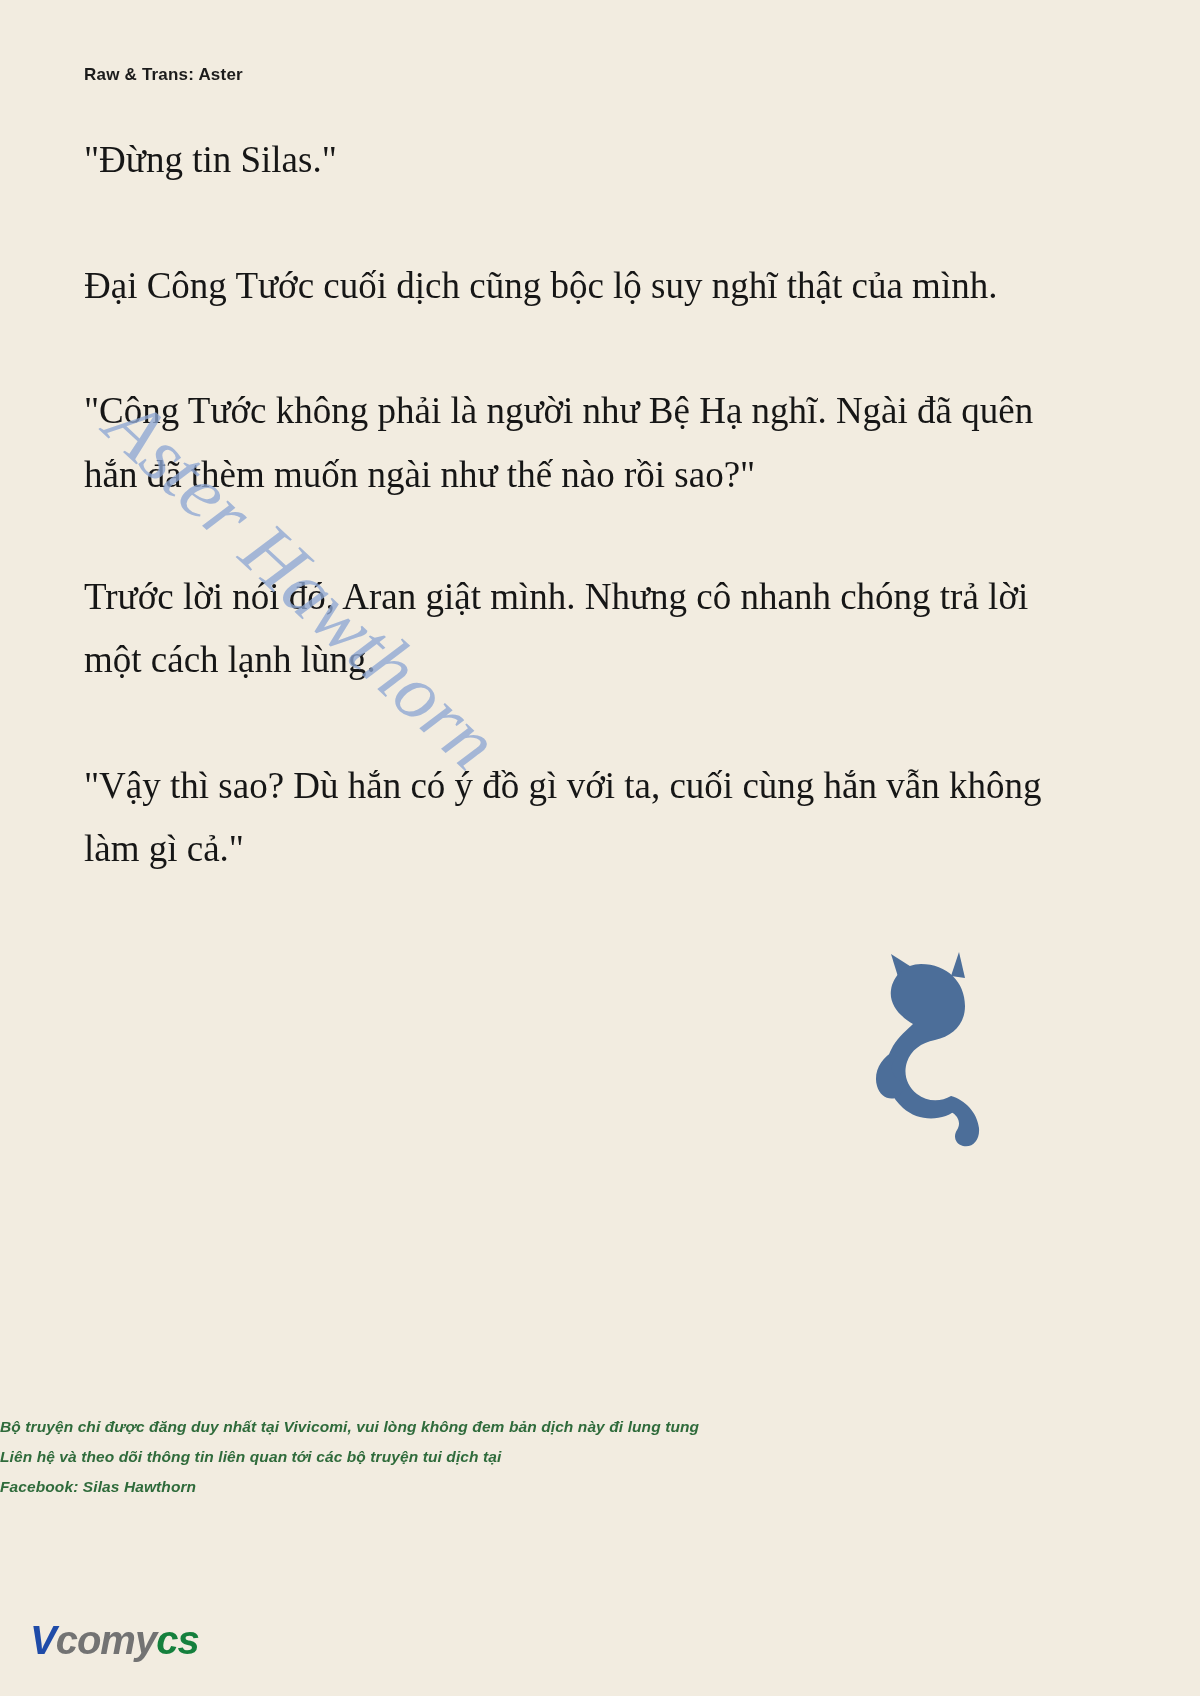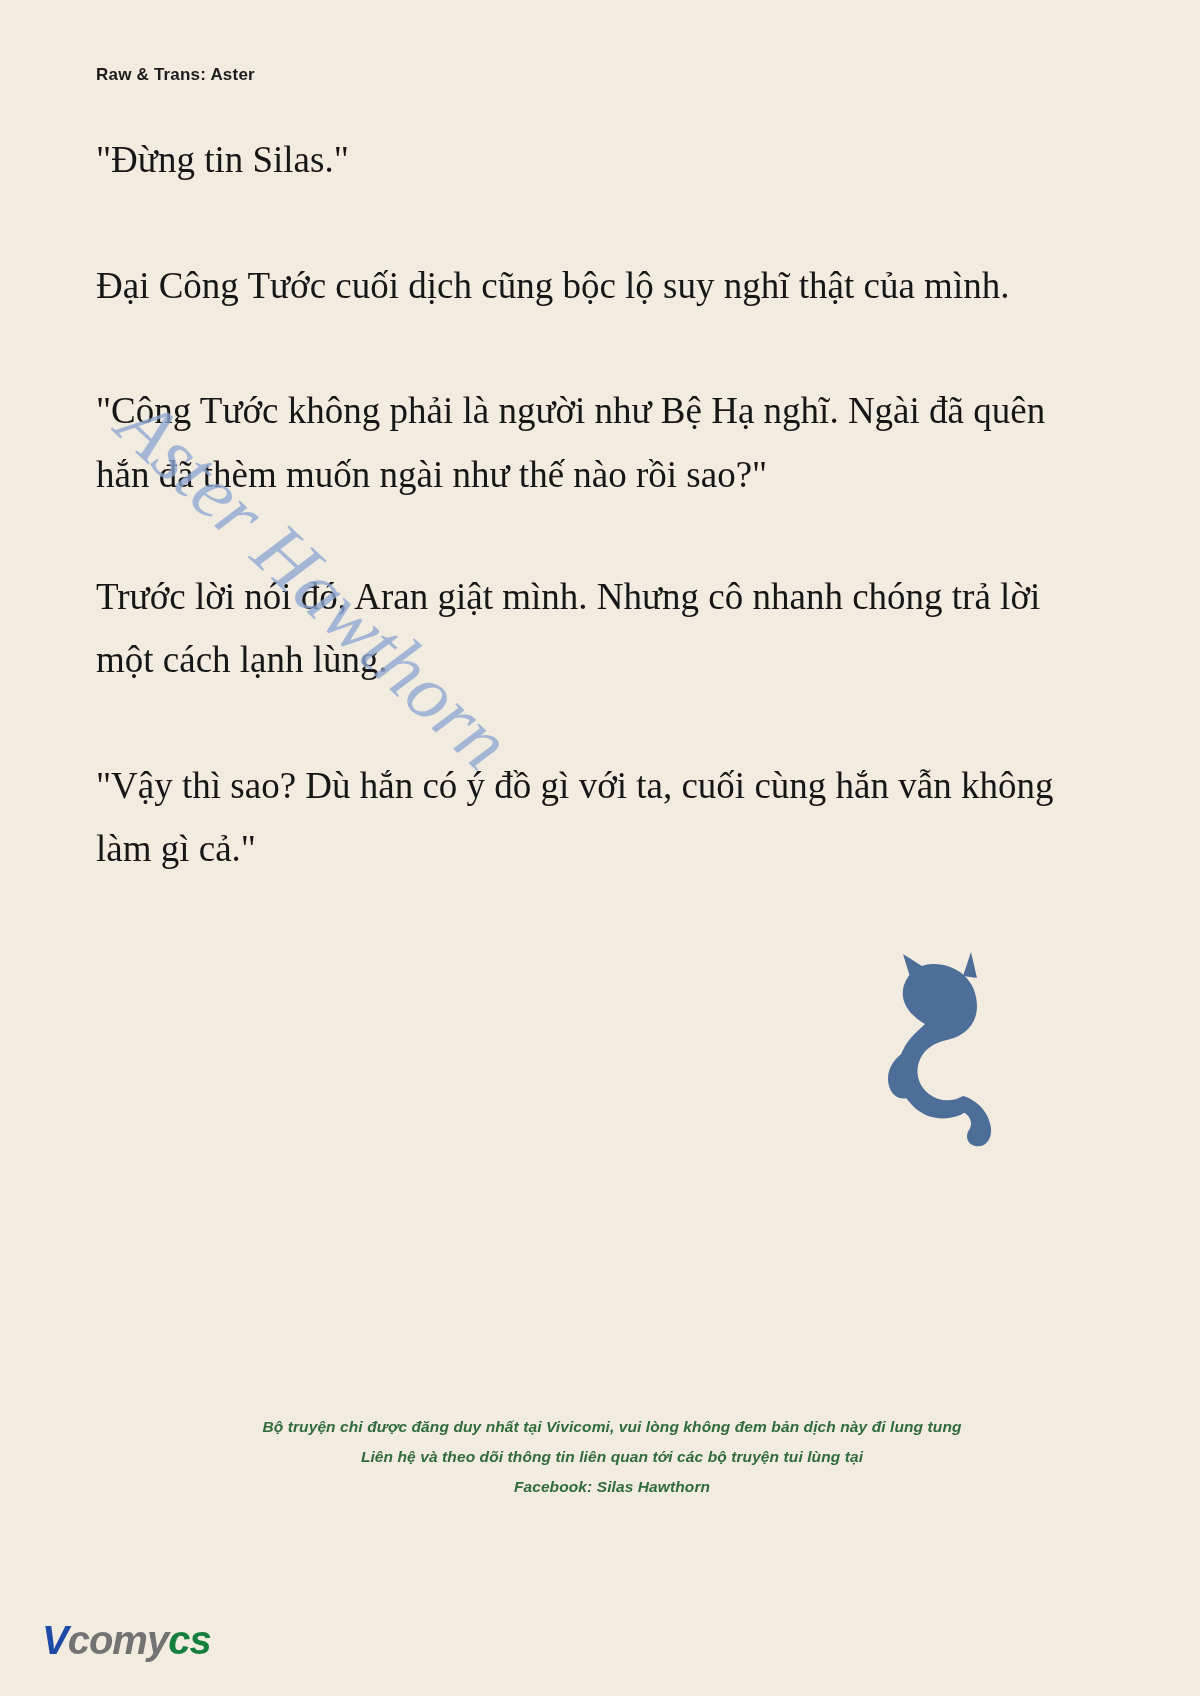--- a/index.html
+++ b/index.html
@@ -9,21 +9,21 @@
   body {
     width: 1200px;
     height: 1696px;
     background: #f2ece0;
     font-family: "Liberation Serif", serif;
     position: relative;
     overflow: hidden;
   }
   .page {
     position: absolute;
-    left: 12px; top: 0;
+    left: 0; top: 0;
     width: 1044px;
     height: 1696px;
     background: #f2ece0;
   }
   .credit {
     position: absolute;
     left: 84px;
     top: 65px;
     font-family: "Liberation Sans", sans-serif;
     font-size: 17px;
@@ -68,21 +68,21 @@
     width: 130px;
     height: 200px;
     pointer-events: none;
     opacity: 0.92;
   }
   .footer {
     position: absolute;
     left: 0;
     top: 1412px;
     width: 1200px;
-    text-align: center;
+    text-align: left;
     font-family: "Liberation Sans", sans-serif;
     font-weight: 700;
     font-style: italic;
     font-size: 15.5px;
     color: #2f6b3b;
     line-height: 1.95;
   }
   .footer div {
     letter-spacing: 0.1px;
   }
@@ -125,21 +125,21 @@
         <path d="M96 26 L104 2 L110 28 Z"></path>
         <path d="M66 14 C92 14 110 32 110 56 C110 74 98 86 80 90 C66 93 56 100 52 112 C48 124 52 136 62 144 C72 152 86 152 96 146 L104 158 C88 172 64 172 48 158 C30 142 26 116 38 96 C44 86 52 80 58 74 C44 66 34 54 36 40 C38 26 50 14 66 14 Z"></path>
         <path d="M96 146 C110 150 122 162 124 178 C125 190 118 198 108 196 C100 194 98 186 102 180 C106 174 104 166 96 162 Z"></path>
         <path d="M40 100 C26 108 18 122 22 136 C25 147 36 152 44 146 C50 141 48 132 42 128 C36 124 34 114 42 106 Z"></path>
       </g>
     </svg>
   </div>
 
   <div class="footer">
     <div>Bộ truyện chỉ được đăng duy nhất tại Vivicomi, vui lòng không đem bản dịch này đi lung tung</div>
-    <div>Liên hệ và theo dõi thông tin liên quan tới các bộ truyện tui lùng tại</div>
+    <div>Liên hệ và theo dõi thông tin liên quan tới các bộ truyện tui dịch tại</div>
     <div>Facebook: Silas Hawthorn</div>
   </div>
 
   <div class="logo">
     <span class="logo-text" style="color:#1f4ba8;">V</span><span class="logo-text" style="color:#737373;">comy</span><span class="logo-text" style="color:#15803d;">cs</span>
   </div>
 
 </div>
 
 </body></html>

